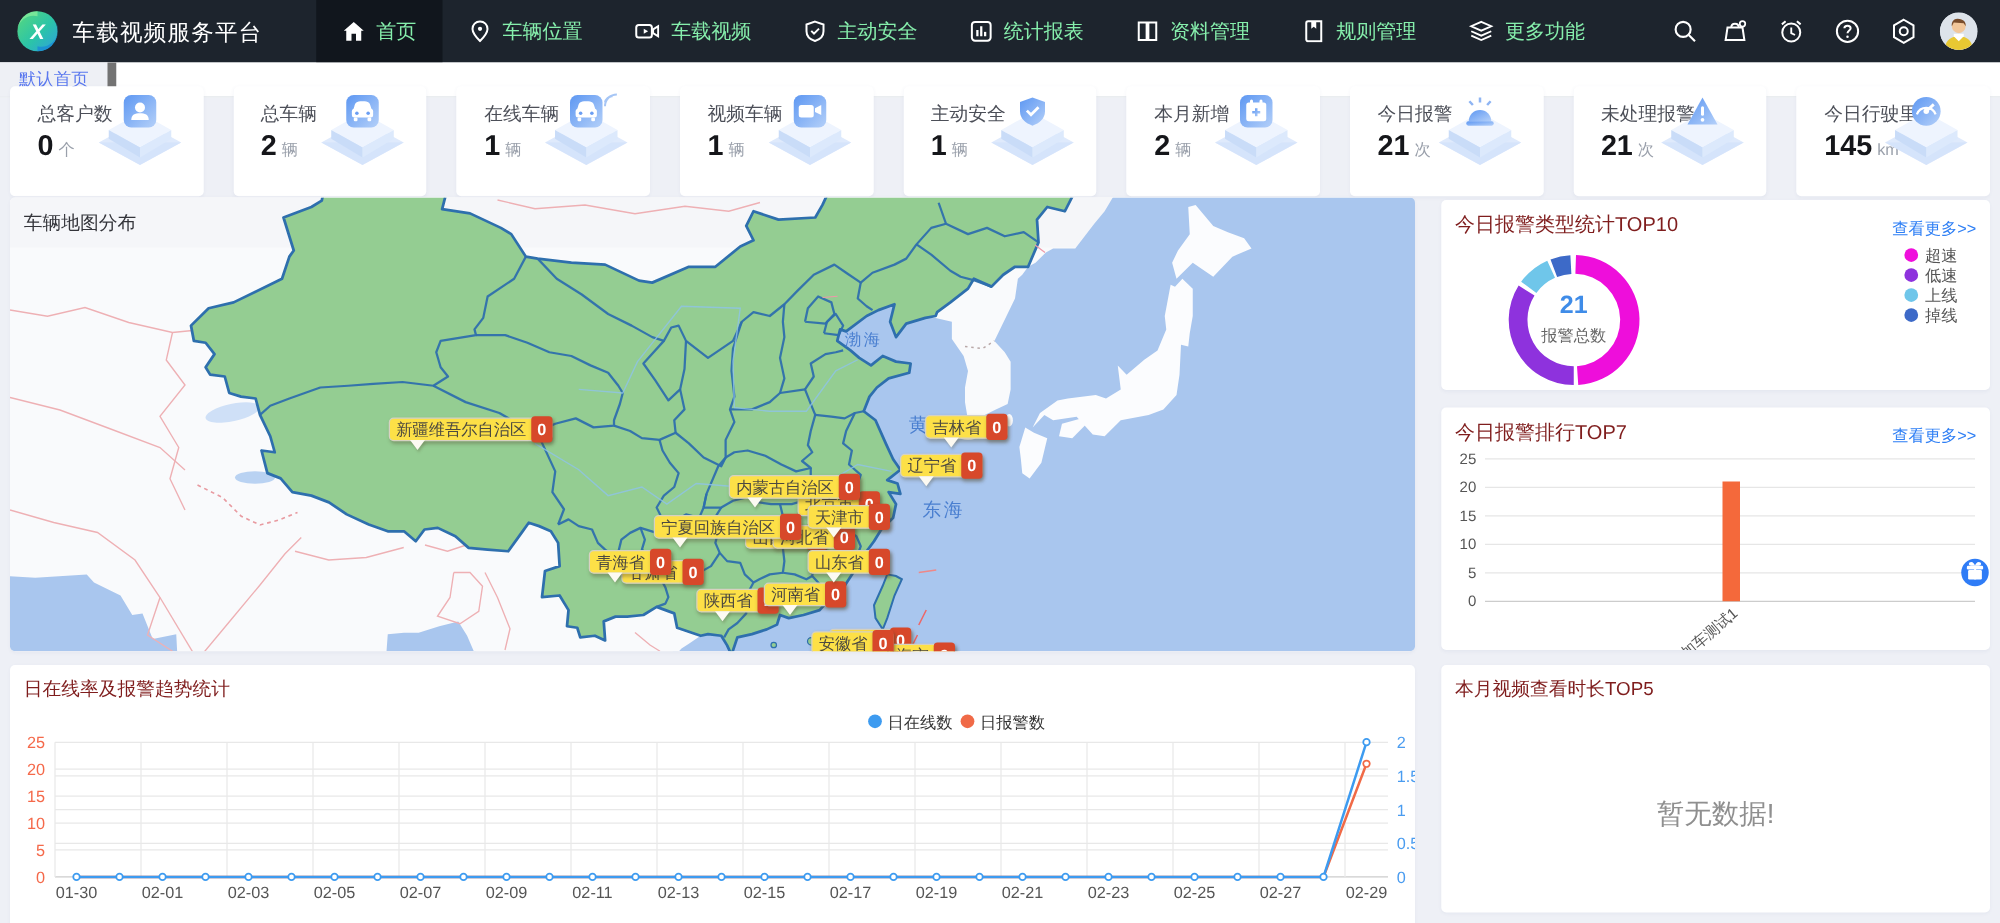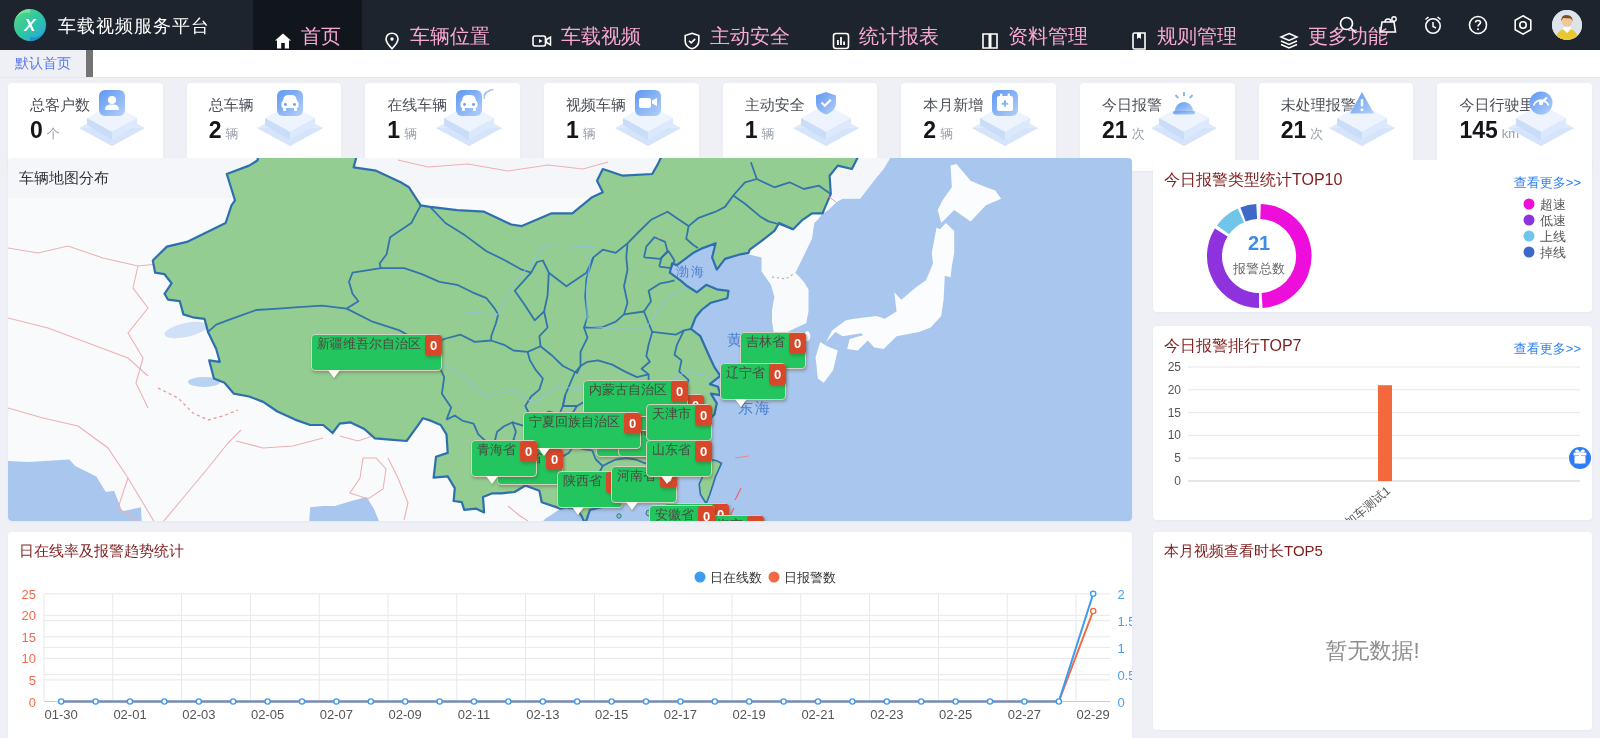--- a/index.html
+++ b/index.html
@@ -3,43 +3,43 @@
 <meta charset="utf-8">
 <title>车载视频服务平台</title>
 <style>
 *{margin:0;padding:0;box-sizing:border-box}
 html,body{width:1600px;height:738px;overflow:hidden;background:#eef0f6;font-family:"Liberation Sans",sans-serif}
 
 .nav{position:absolute;left:0;top:0;width:1600px;height:50px;background:#1d242d}
 .logo{position:absolute;left:13px;top:8px}
 .brand{position:absolute;left:58px;top:14px;color:#fff;font-size:18px;letter-spacing:1px}
 .menu{position:absolute;left:253px;top:0;height:50px;display:flex}
-.mi{height:50px;display:flex;align-items:flex-end;padding:0 21px;color:#f9a8d4;font-size:20px}
+.mi{height:50px;display:flex;align-items:center;padding:0 21px;color:#86efac;font-size:16px}
 .mi svg{margin-right:9px}
 .mi.act{background:#11161d}
 .rico{position:absolute;top:14px;width:22px;height:22px}
 .avatar{position:absolute;top:10px;left:1552px;width:30px;height:30px;border-radius:50%;overflow:hidden;background:#cfd6de}
 
 .tabbar{position:absolute;left:0;top:50px;width:1600px;height:28px;background:#fff;border-bottom:1px solid #e4e7ec}
 .tab{position:absolute;left:0;top:0;width:93px;height:27px;background:#eef0f5;border-right:7px solid #737373;color:#5b79ef;font-size:14px;text-align:center;line-height:27px}
 
-.cards{position:absolute;left:8px;top:83px;width:1584px;height:88px;display:flex;gap:24px}
+.cards{position:absolute;left:8px;top:69px;width:1584px;height:88px;display:flex;gap:24px}
 .card{flex:1;background:#fff;border-radius:4px;box-shadow:0 1px 3px rgba(60,80,140,.05);position:relative;overflow:hidden}
 .card .lb{position:absolute;left:22px;top:13px;font-size:15px;color:#4c4f58}
 .card .num{position:absolute;left:22px;top:34px;font-size:23px;font-weight:bold;color:#15161a}
 .card .unit{font-size:13px;font-weight:normal;color:#9aa0ab;margin-left:4px}
 .card svg.ic{position:absolute;right:14px;top:5px}
 
 .panel{position:absolute;background:#fff;border-radius:4px;box-shadow:0 1px 3px rgba(60,80,140,.05)}
 .ptitle{position:absolute;left:11px;top:10px;font-size:16px;color:#7f1d1d}
 .more{position:absolute;right:11px;top:14px;font-size:13px;color:#2e7ff5}
 
 #mappanel{left:8px;top:158px;width:1124px;height:363px;overflow:hidden}
 #maptitle{position:absolute;left:11px;top:11px;font-size:15px;color:#33343a;z-index:30}
-.mlab{position:absolute;height:37px;background:#22c55e;border:1px solid #d6d2c2;border-radius:4px;box-shadow:1px 2px 3px rgba(80,70,40,.35);font-size:13px;color:#4c4940;white-space:nowrap;display:flex;align-items:flex-start;padding:0 3px 0 5px;line-height:17px}
+.mlab{position:absolute;height:19px;background:#fde047;border:1px solid #d6d2c2;border-radius:4px;box-shadow:1px 2px 3px rgba(80,70,40,.35);font-size:13px;color:#4c4940;white-space:nowrap;display:flex;align-items:center;padding:0 3px 0 5px;line-height:17px}
 .mlab .bdg{background:#d7482a;color:#fff;font-weight:bold;font-size:13px;border-radius:3px;margin-left:4px;margin-right:-4px;height:21px;min-width:17px;padding:0 4px;display:flex;align-items:center;justify-content:center;box-shadow:1px 2px 3px rgba(80,70,40,.35)}
 .tail{position:absolute;width:0;height:0;border:6px solid transparent;border-top:8px solid #fcfaf2;border-bottom:none;bottom:-8px;left:11px;filter:drop-shadow(1px 2px 1px rgba(80,70,40,.25))}
 
 #p1{left:1153px;top:160px;width:439px;height:152px}
 #p2{left:1153px;top:326px;width:439px;height:194px}
 #p3{left:8px;top:532px;width:1124px;height:234px}
 #p4{left:1153px;top:532px;width:439px;height:198px}
 .nodata{position:absolute;left:0;right:0;top:104px;text-align:center;font-size:22px;color:#8f8f8f}
 </style>
 </head>

